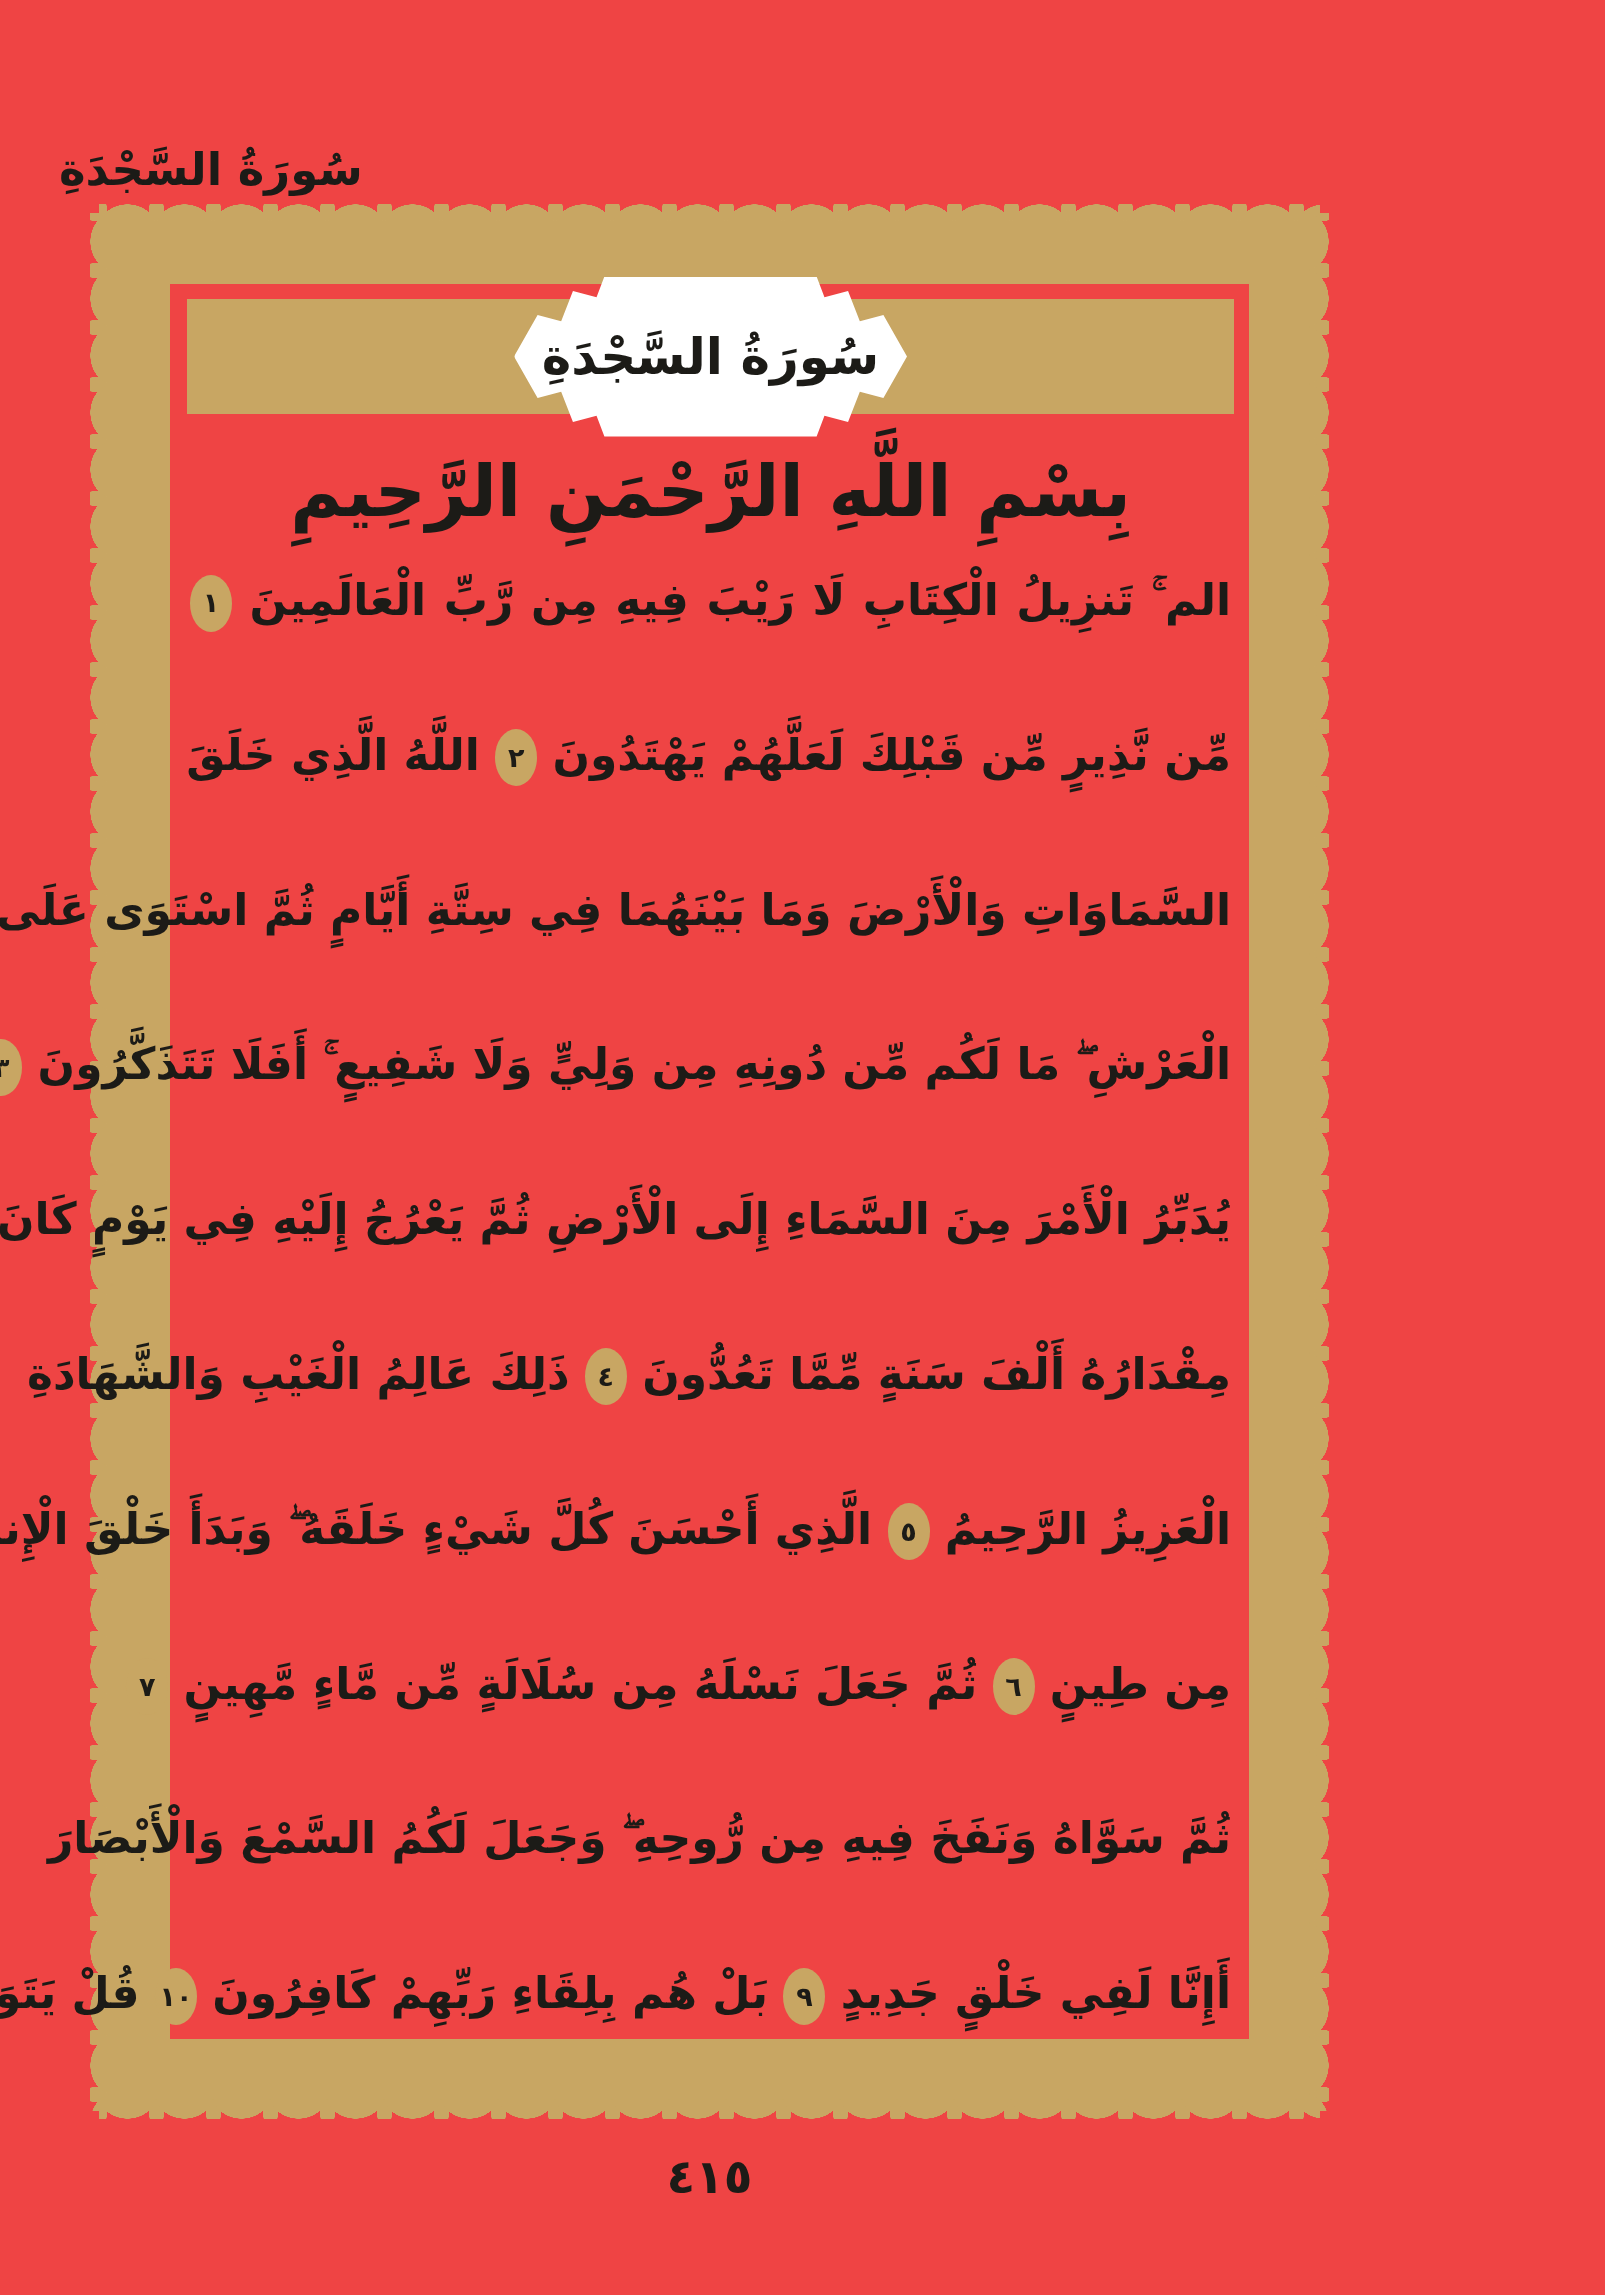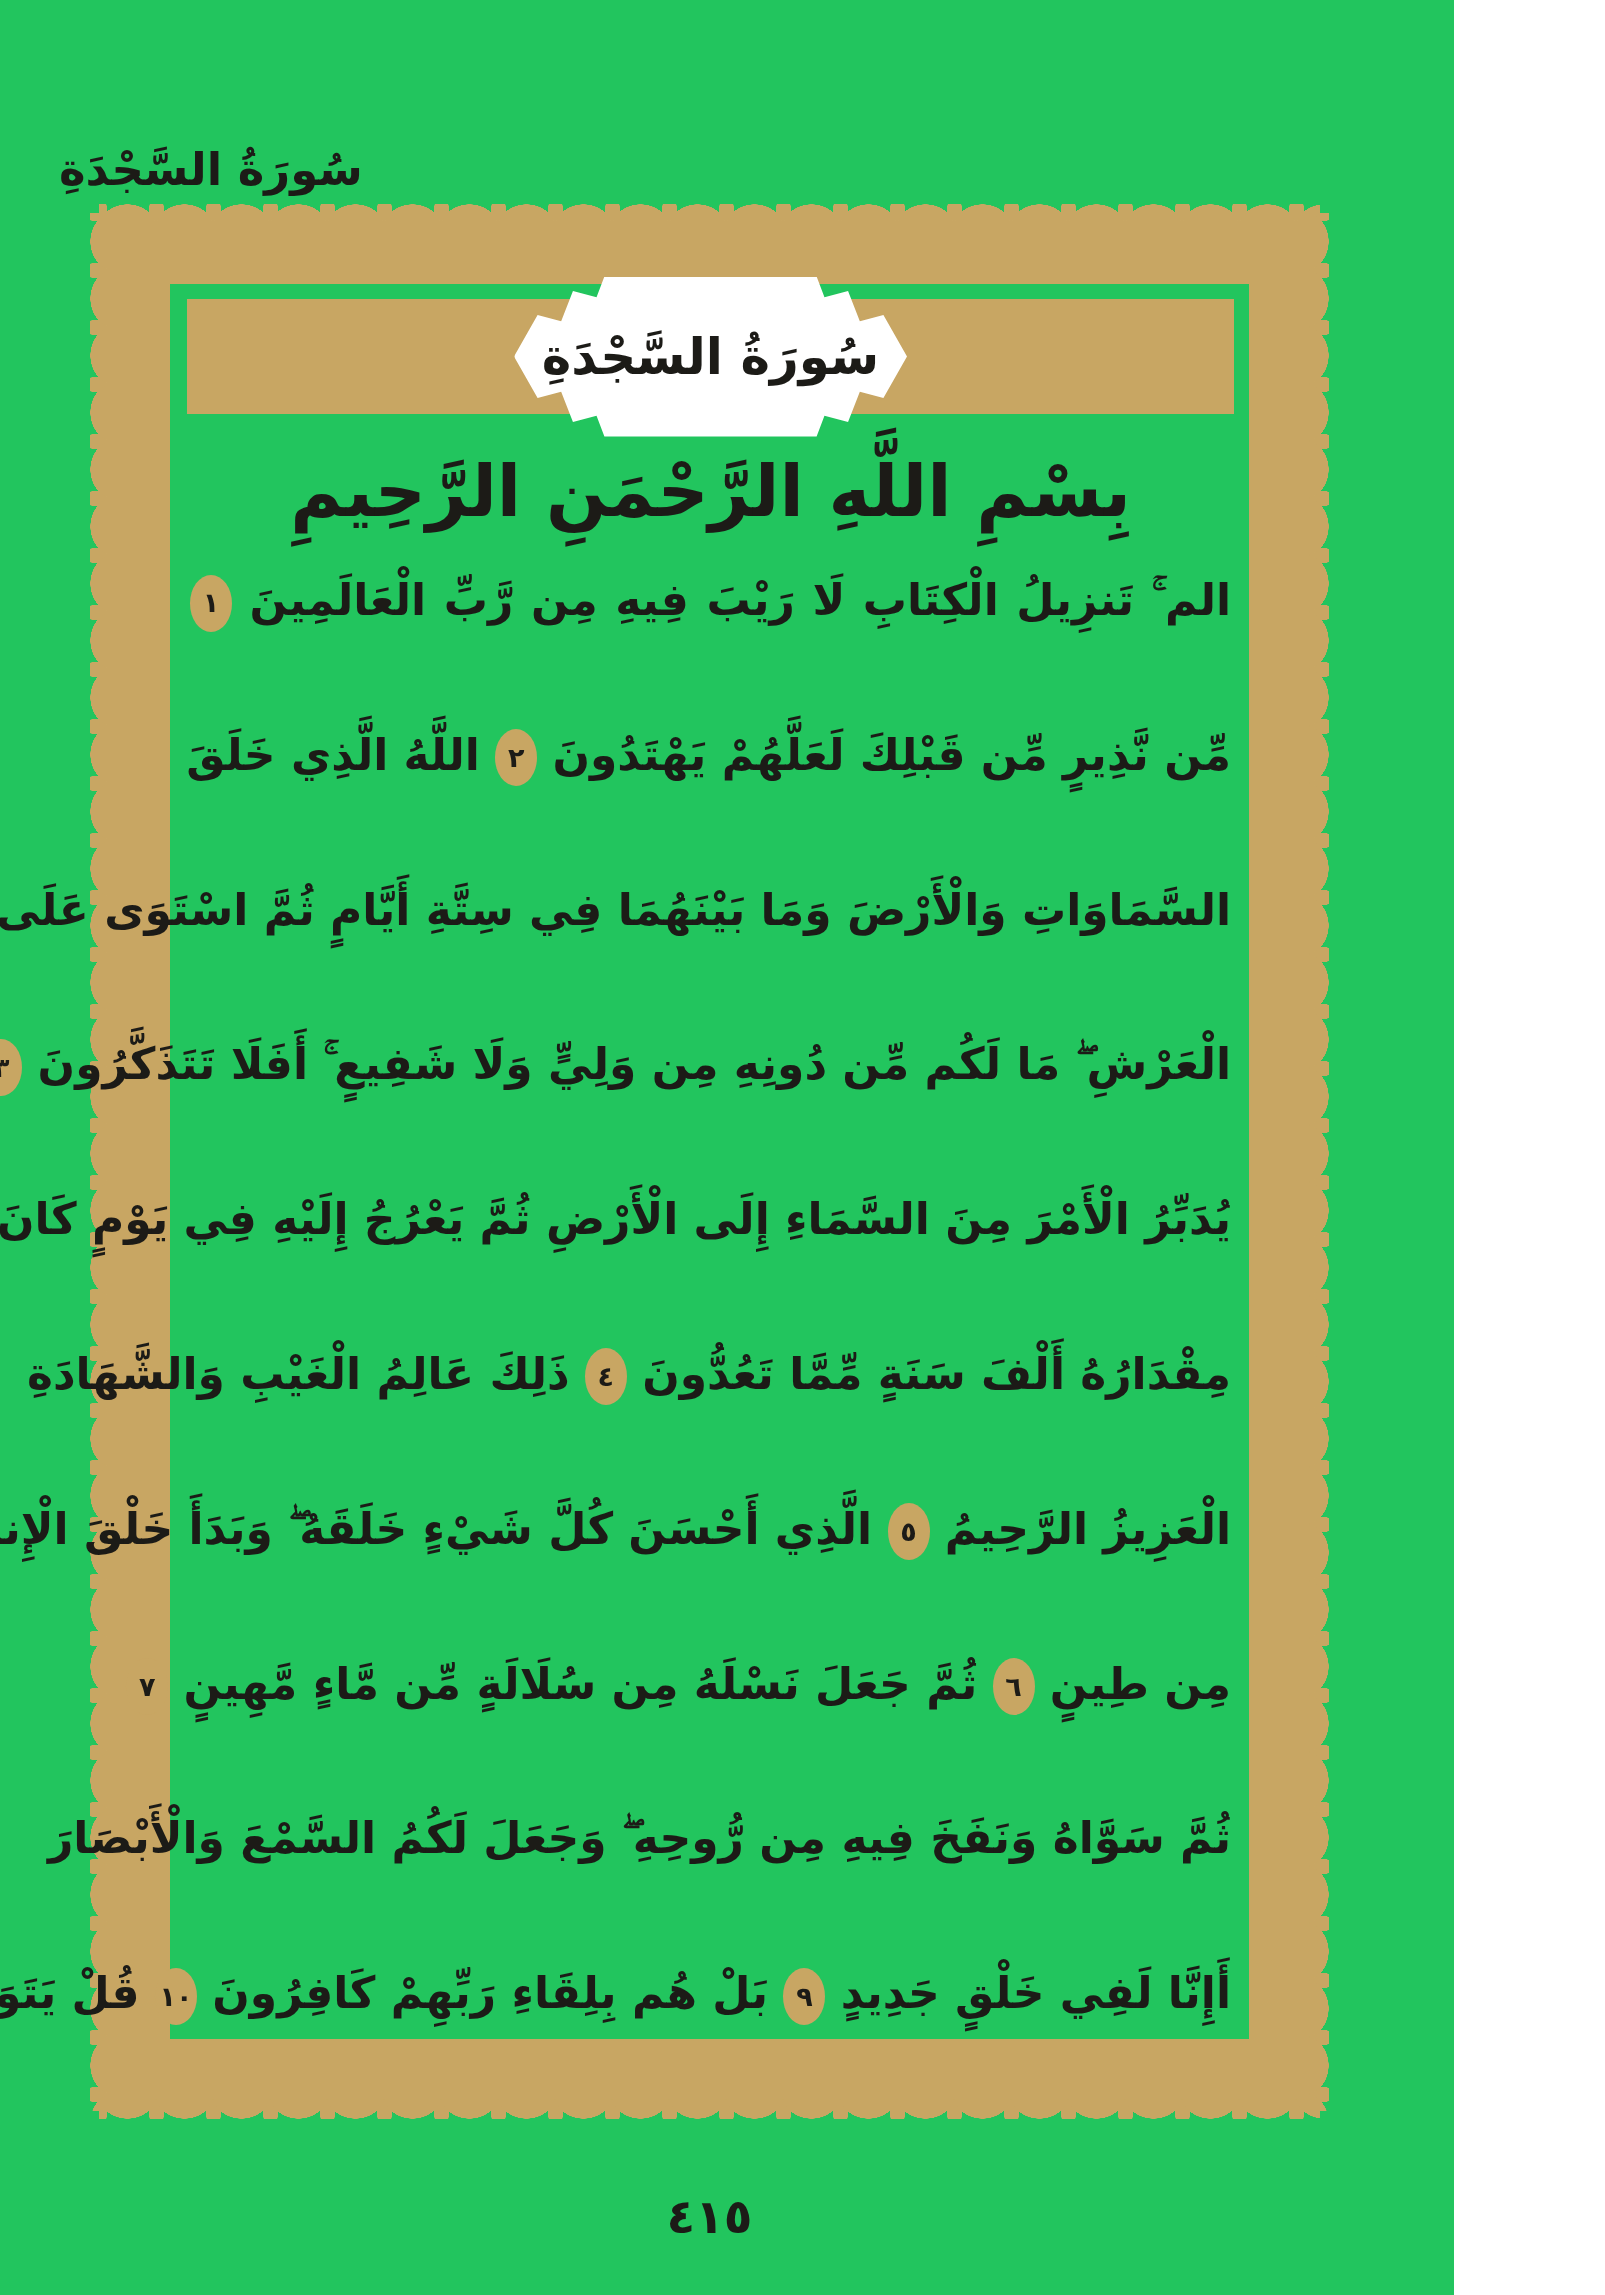--- a/index.html
+++ b/index.html
@@ -2,23 +2,23 @@
 <html lang="ar" style="--gold: #C8A663; --ink: #1C1B17;font-size:12px"><head>
 <meta charset="utf-8">
 <style>
   :root{
     --gold:#C8A663;
     --ink:#1C1B17;
   }
   html,body{margin:0;padding:0;}
   .page{
     position:relative;
-    width:1454px;
+    width:1605px;
     height:2295px;
-    background:#22c55e;
+    background:#ef4444;
     font-family:"DejaVu Sans", sans-serif;
     color:var(--ink);
     overflow:hidden;
   }
 
   
   .hdr{
     position:absolute;
     font-weight:bold;
     white-space:nowrap;
@@ -109,21 +109,21 @@
     display:inline-flex; align-items:center; justify-content:center;
     min-width:42px; height:57px; padding:0 4.5px; box-sizing:border-box;
     background:var(--gold); border-radius:50%;
     font-size:27px; font-weight:bold; color:var(--ink);
     vertical-align:middle;
   }
 
   
   .page-number{
     position:absolute; left:113px; top:2149px; width:1193px;
-    text-align:center; font-size:47px; font-weight:bold;margin-top:40px;
+    text-align:center; font-size:47px; font-weight:bold;
   }
 </style>
 </head>
 <body>
 
 <div class="page">
 
   <div class="hdr hdr-left">سُورَةُ السَّجْدَةِ</div>
 
   <div>

